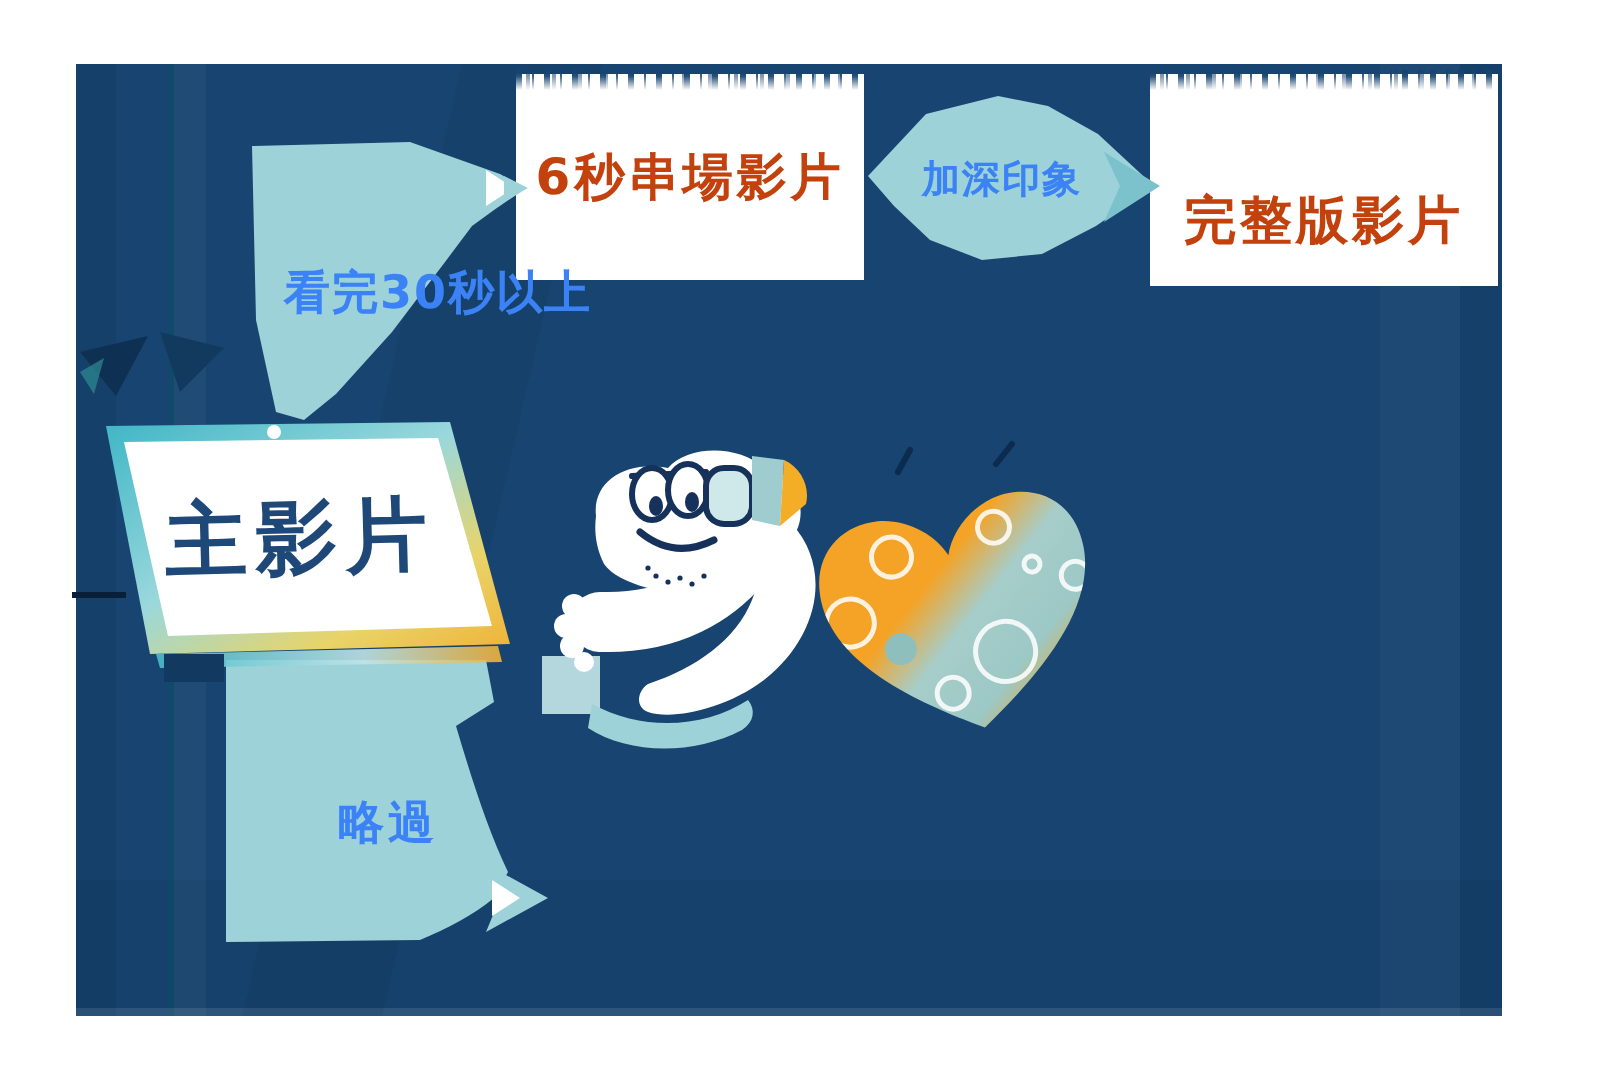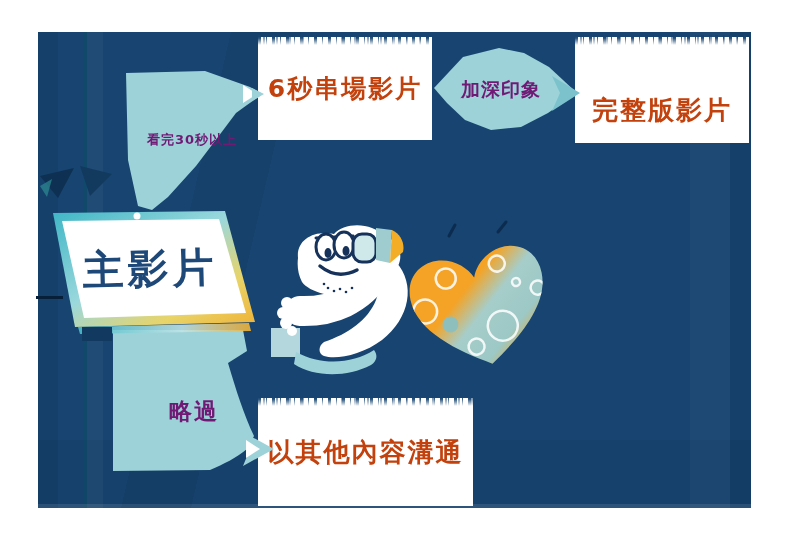--- a/index.html
+++ b/index.html
@@ -27,22 +27,22 @@
     -webkit-mask-image:linear-gradient(180deg,#000 0 30%,transparent 100%);
     mask-image:linear-gradient(180deg,#000 0 30%,transparent 100%);}
   .box span{font-weight:bold;color:#c2410c;letter-spacing:2px;white-space:nowrap;}
   .box.bumper{left:258px;top:37px;width:174px;height:103px;}
   .box.bumper span{font-size:25px;}
   .box.full{left:575px;top:37px;width:174px;height:106px;}
   .box.full span{font-size:26px;margin-top:41px;}
   .box.other{left:258px;top:398px;width:215px;height:108px;}
   .box.other span{font-size:26px;}
 
-  .edge-label{position:absolute;font-weight:bold;color:#701a75;white-space:nowrap;text-align:center;}
-  .edge-label.watched{left:128px;top:131px;width:128px;font-size:13px;letter-spacing:1px;}
+  .edge-label{position:absolute;font-weight:bold;color:#3b82f6;white-space:nowrap;text-align:center;}
+  .edge-label.watched{left:142px;top:131px;width:128px;font-size:23px;letter-spacing:1px;}
   .edge-label.deepen{left:455px;top:77px;width:92px;font-size:19px;letter-spacing:1px;}
   .edge-label.skip{left:168px;top:396px;width:52px;font-size:23px;letter-spacing:2px;}
 
   .main-label{position:absolute;left:74px;top:243px;width:152px;height:52px;
     display:flex;align-items:center;justify-content:center;
     font-size:41px;font-weight:bold;color:#1D4878;letter-spacing:4px;
     transform:rotate(-1.5deg);white-space:nowrap;}
 </style>
 </head>
 <body>
@@ -58,23 +58,20 @@
     <div class="shade h1"></div>
     <div class="shade h2"></div>
     <div class="shade d1"></div>
   </div>
 
   <div class="box bumper">
     <span>6秒串場影片</span>
   </div>
   <div class="box full">
     <span>完整版影片</span>
-  </div>
-  <div class="box other">
-    <span>以其他內容溝通</span>
   </div>
 
   <svg class="art" viewBox="0 0 799 534">
     <defs>
       <linearGradient id="frameGrad" x1="0" y1="0" x2="1" y2="1">
         <stop offset="0" stop-color="#3FB6C6"></stop>
         <stop offset="0.45" stop-color="#9AD8DC"></stop>
         <stop offset="0.75" stop-color="#E8D469"></stop>
         <stop offset="1" stop-color="#F0B236"></stop>
       </linearGradient>

